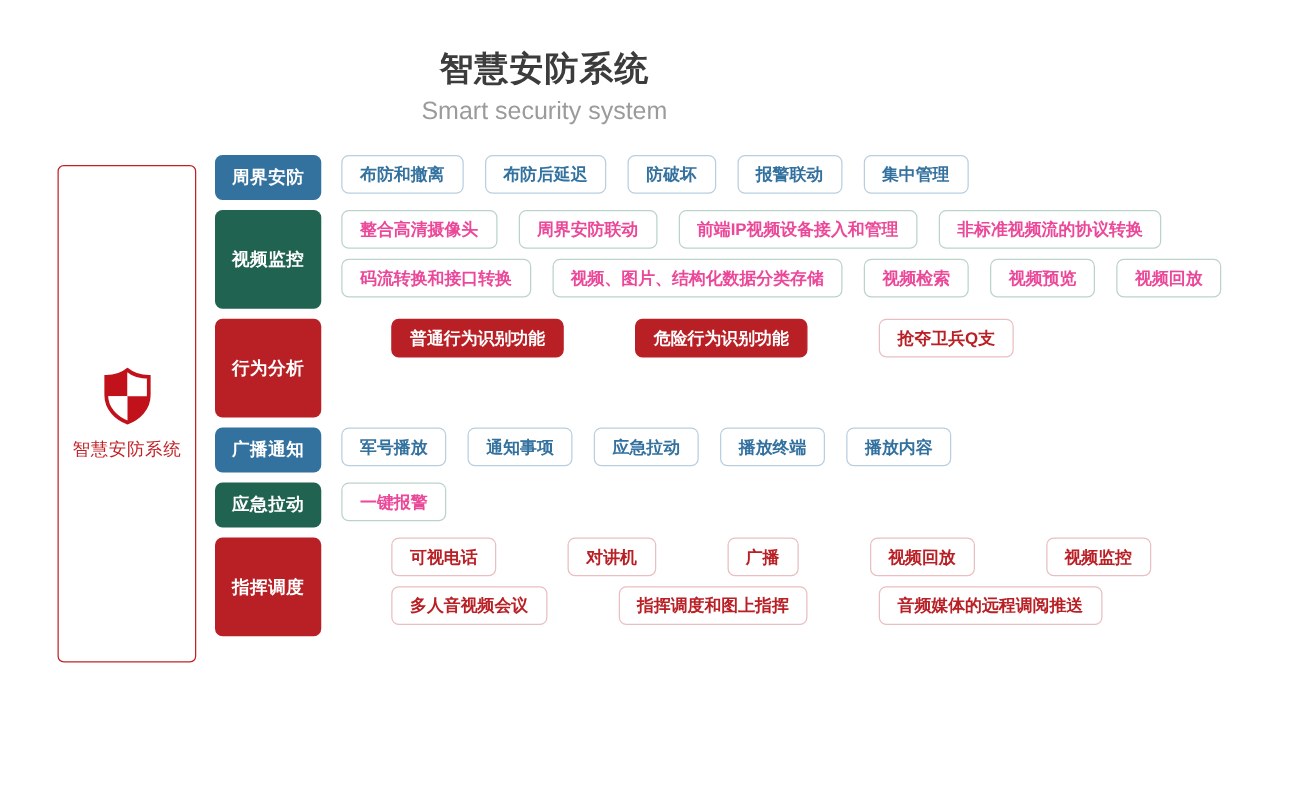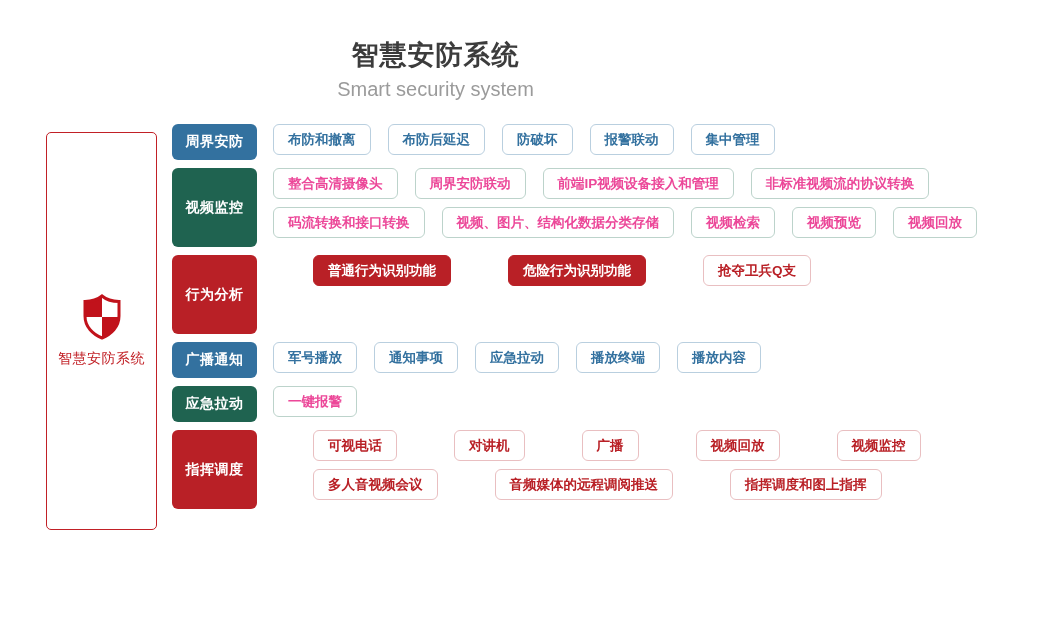--- a/index.html
+++ b/index.html
@@ -198,20 +198,20 @@
         </div>
         <div class="row h2">
           <div class="row-label c-red">指挥调度</div>
           <div class="row-items">
             <div class="chip t-red">可视电话</div>
             <div class="chip t-red">对讲机</div>
             <div class="chip t-red">广播</div>
             <div class="chip t-red">视频回放</div>
             <div class="chip t-red">视频监控</div>
             <div class="chip t-red">多人音视频会议</div>
+            <div class="chip t-red">指挥调度和图上指挥</div>
             <div class="chip t-red">音频媒体的远程调阅推送</div>
-            <div class="chip t-red">指挥调度和图上指挥</div>
           </div>
         </div>
       </div>
 
   </div>
 </div>
 
 </body></html>

